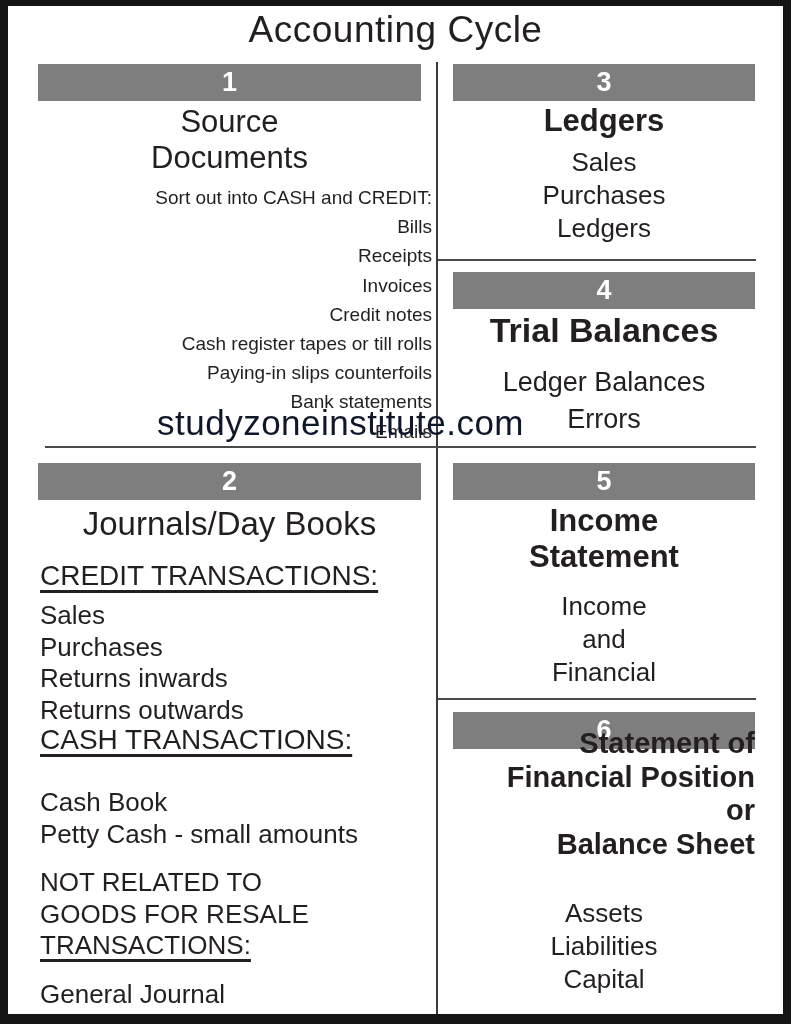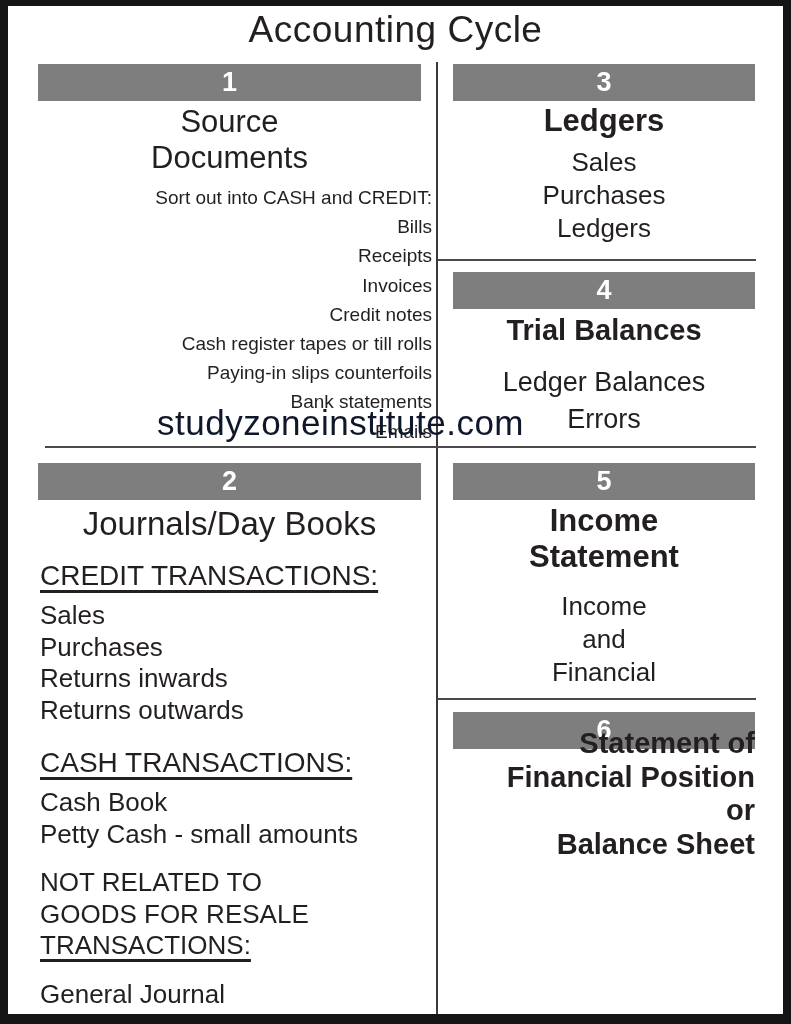--- a/index.html
+++ b/index.html
@@ -44,27 +44,27 @@
   .list-1{top:183px;font-size:19px;line-height:29.2px;text-align:right;}
   .h2-1{top:504px;font-size:33px;line-height:40px;}
   .u{
     text-decoration:underline;
     text-decoration-thickness:2.5px;
     text-underline-offset:5px;
   }
   .uhead{left:40px;width:392px;font-size:28px;line-height:32px;}
   .credit-head{top:560px;}
   .credit-list{top:600px;font-size:26px;line-height:31.5px;}
-  .cash-head{top:747px;}
+  .cash-head{top:724px;}
   .cash-list{top:787px;font-size:26px;line-height:31.5px;}
   .note-block{top:867px;font-size:26px;line-height:31.5px;}
   .footer-item{top:979px;font-size:26px;line-height:31px;}
   .h3{top:103px;font-size:31px;line-height:36px;}
   .list-3{top:146px;font-size:26px;line-height:33px;}
-  .h4{top:312px;font-size:29px;line-height:36px;}
+  .h4{top:312px;font-size:34px;line-height:36px;}
   .list-4{top:364px;font-size:27px;line-height:37px;}
   .h5{top:503px;font-size:31px;line-height:36px;}
   .list-5{top:590px;font-size:26px;line-height:33px;}
   .h6{top:727px;font-size:29px;line-height:33.5px;text-align:right;}
   .list-6{top:897px;font-size:26px;line-height:33px;}
   .watermark{
     left:157px;top:405px;
     font-size:35px;line-height:36px;
     color:#0f172a;letter-spacing:.5px;
     white-space:nowrap;
@@ -144,18 +144,23 @@
     <div>Income</div>
     <div>and</div>
     <div>Financial</div>
   </div>
 
   <div class="abs bar rbar" style="top:712px">6</div>
   <div class="abs rhead h6">Statement of
 Financial Position
 or
 Balance Sheet</div>
+  <div class="abs rlist list-6">
+    <div>Assets</div>
+    <div>Liabilities</div>
+    <div>Capital</div>
+  </div>
 
   <div class="abs watermark">studyzoneinstitute.com</div>
 
   <div class="frame"></div>
 
 </div>
 
 </body></html>

